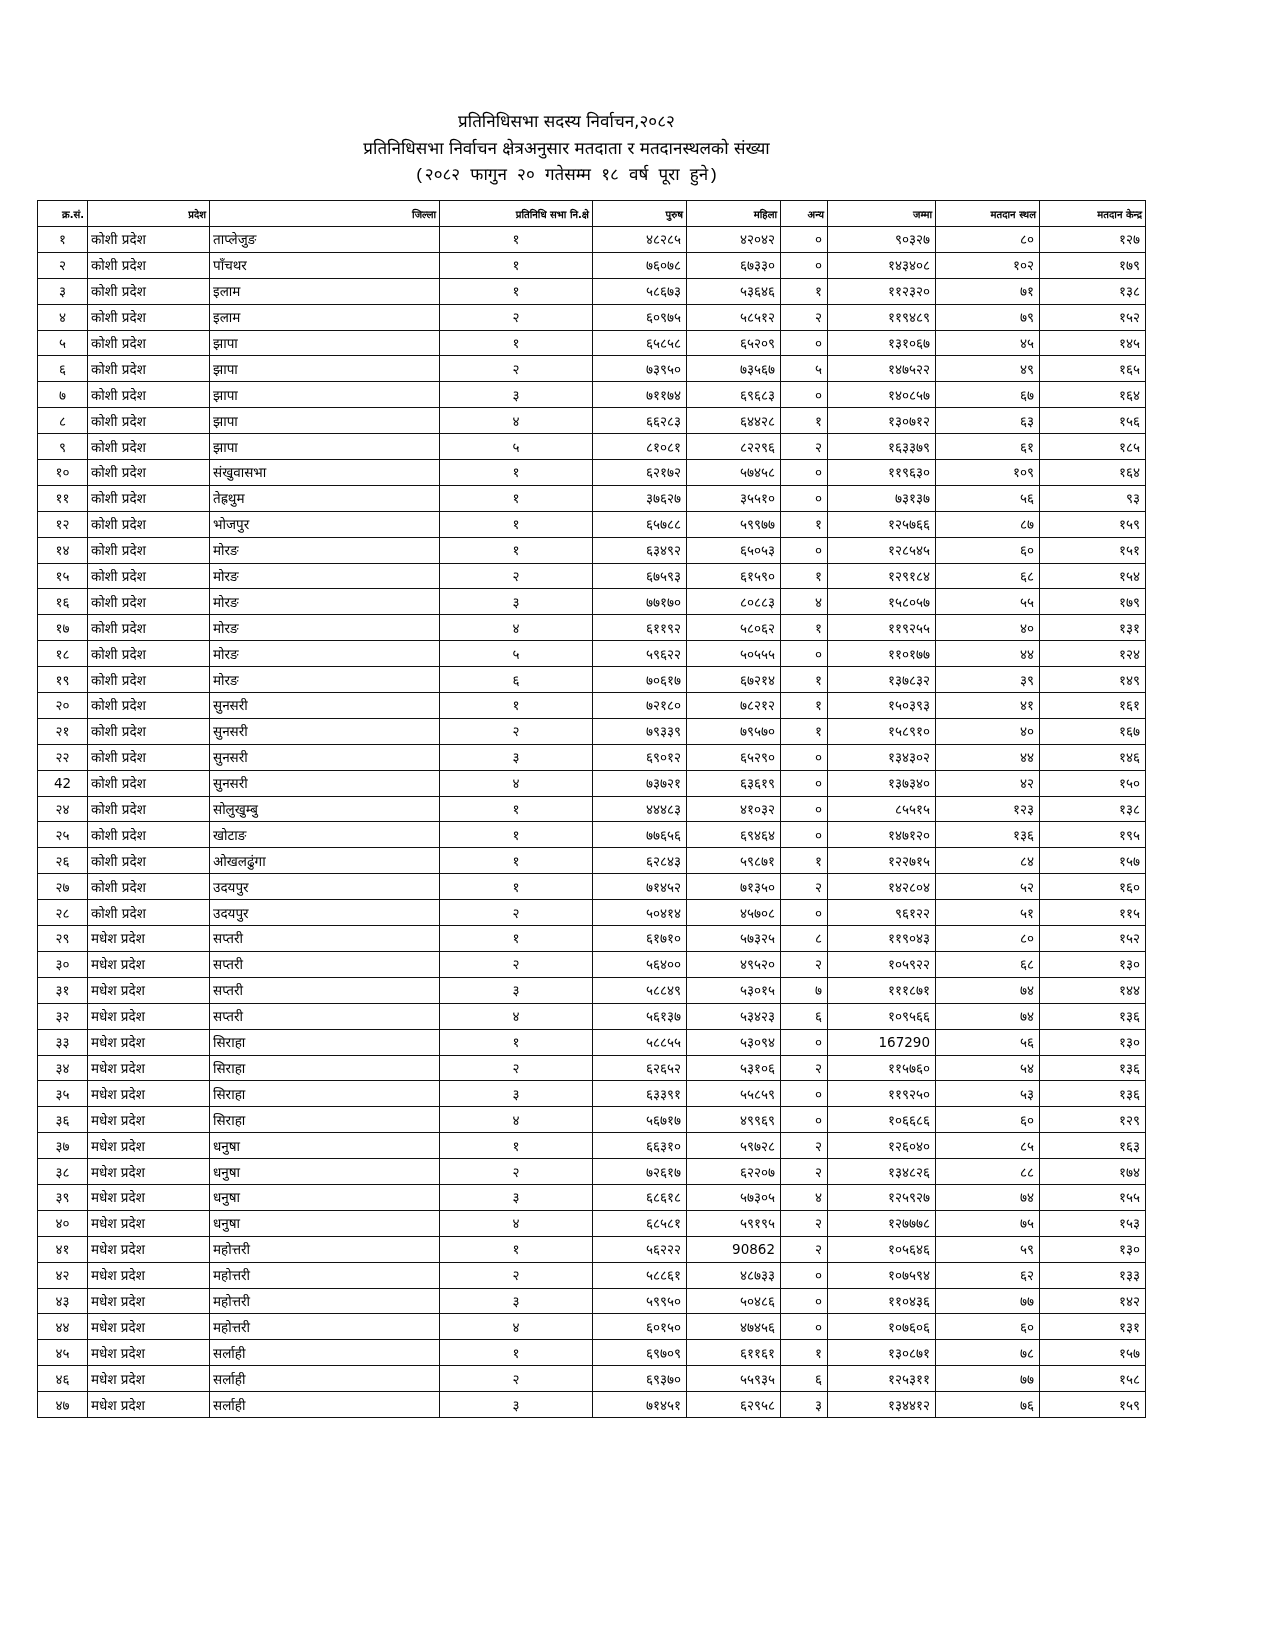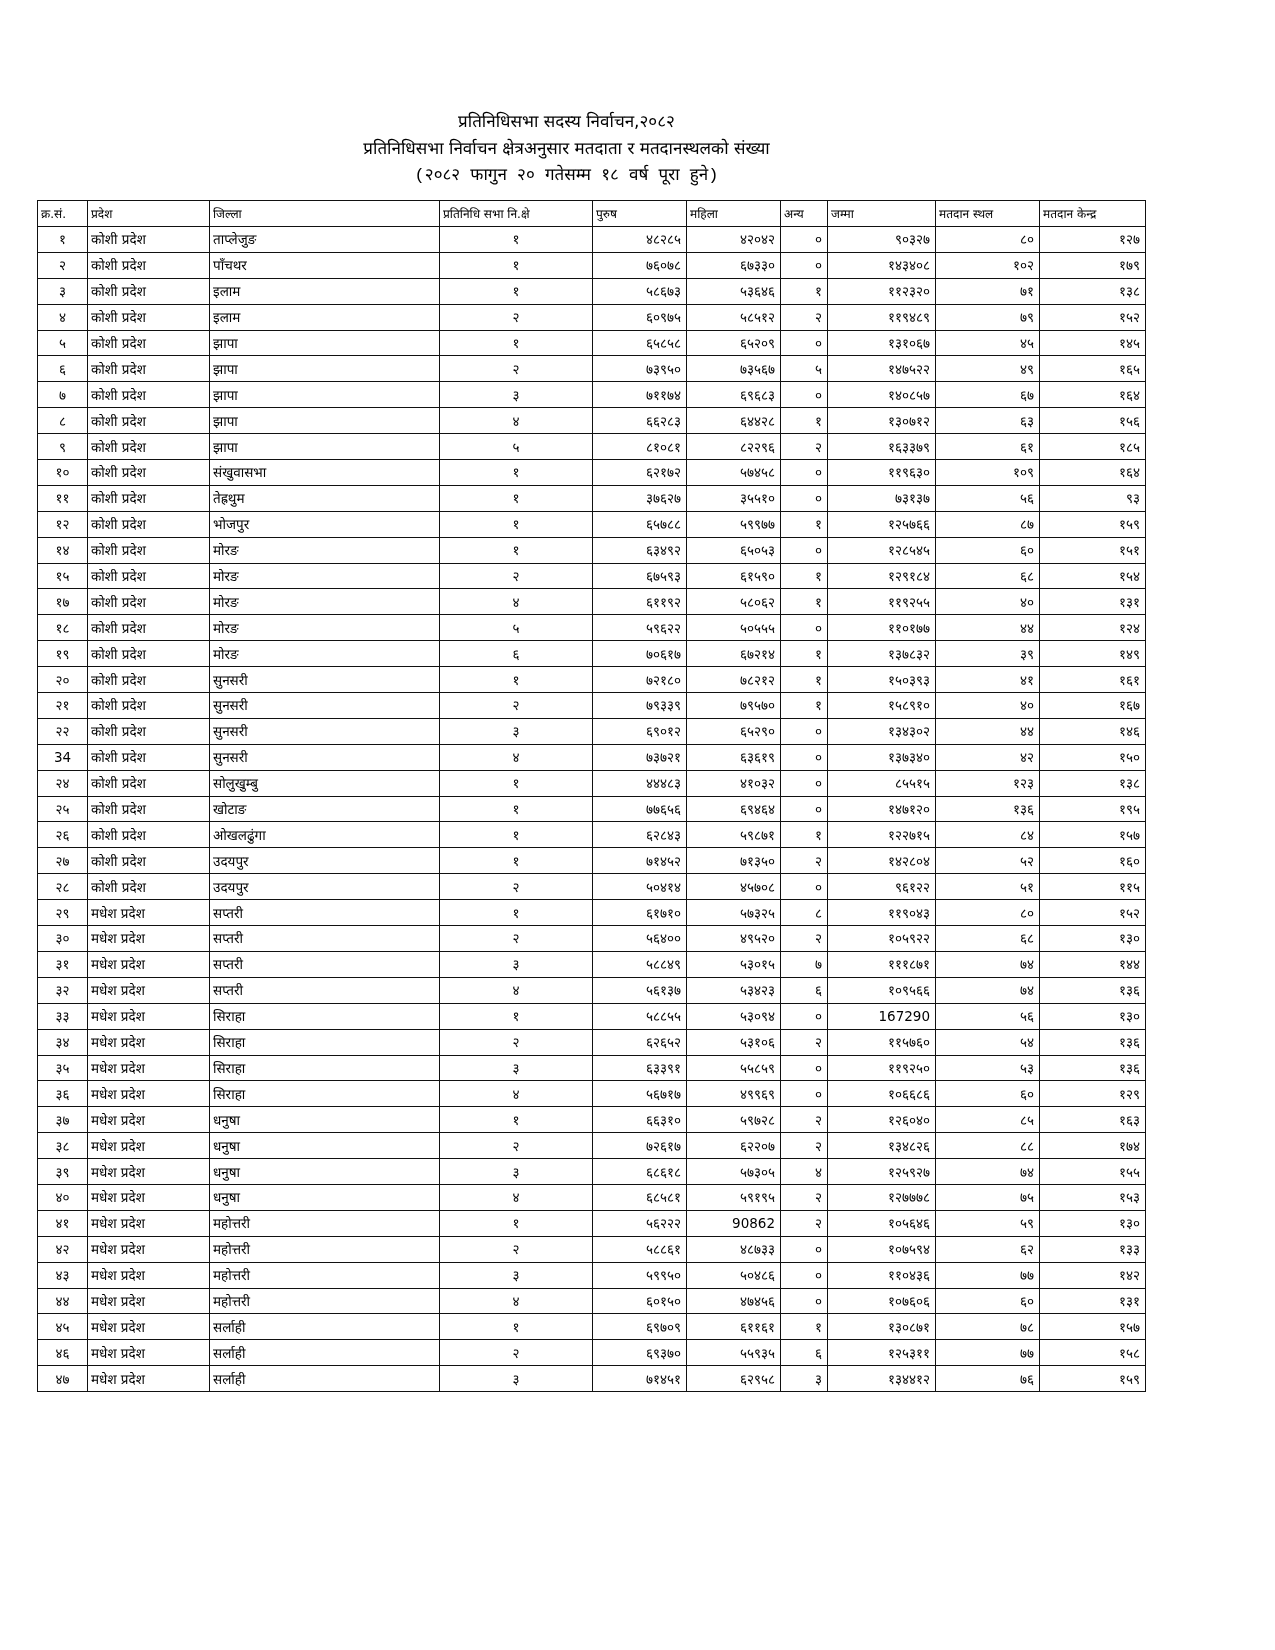--- a/index.html
+++ b/index.html
@@ -11,21 +11,21 @@
   .titles div { font-size: 17px; line-height: 27px; font-weight: normal; }
   .titles .t1 { margin-left: 60px; }
   .titles .t2 { margin-left: 60px; }
   .titles .t3 { margin-left: 60px; font-family: Liberation Mono, monospace; }
   table {
     position: absolute; left: 37px; top: 200px;
     border-collapse: collapse; table-layout: fixed; width: 1108px;
     font-size: 13.5px;
   }
   th, td { border: 1.5px solid #111; height: 24.9px; padding: 0 3px; white-space: nowrap; overflow: hidden; }
-  th { font-weight: normal; text-align: left; height: 25px; font-size: 12px; }
+  th { font-weight: bold; text-align: right; height: 25px; font-size: 10px; }
   td.c { text-align: center; }
   td.l { text-align: left; }
   td.r { text-align: right; padding-right: 5px; }
   col.c0 { width: 50px; } col.c1 { width: 122px; } col.c2 { width: 230px; }
   col.c3 { width: 153px; } col.c4 { width: 94px; } col.c5 { width: 94px; }
   col.c6 { width: 47px; } col.c7 { width: 108px; } col.c8 { width: 104px; }
   col.c9 { width: 106px; }
 </style>
 </head>
 <body>
@@ -226,20 +226,32 @@
         <td class="l">मोरङ</td>
         <td class="c">२</td>
         <td class="r">६७५९३</td>
         <td class="r">६१५९०</td>
         <td class="r">१</td>
         <td class="r">१२९१८४</td>
         <td class="r">६८</td>
         <td class="r">१५४</td>
       </tr>
       <tr>
+        <td class="c">१६</td>
+        <td class="l">कोशी प्रदेश</td>
+        <td class="l">मोरङ</td>
+        <td class="c">३</td>
+        <td class="r">७७१७०</td>
+        <td class="r">८०८८३</td>
+        <td class="r">४</td>
+        <td class="r">१५८०५७</td>
+        <td class="r">५५</td>
+        <td class="r">१७९</td>
+      </tr>
+      <tr>
         <td class="c">१७</td>
         <td class="l">कोशी प्रदेश</td>
         <td class="l">मोरङ</td>
         <td class="c">४</td>
         <td class="r">६११९२</td>
         <td class="r">५८०६२</td>
         <td class="r">१</td>
         <td class="r">११९२५५</td>
         <td class="r">४०</td>
         <td class="r">१३१</td>
@@ -298,21 +310,21 @@
         <td class="l">सुनसरी</td>
         <td class="c">३</td>
         <td class="r">६९०१२</td>
         <td class="r">६५२९०</td>
         <td class="r">०</td>
         <td class="r">१३४३०२</td>
         <td class="r">४४</td>
         <td class="r">१४६</td>
       </tr>
       <tr>
-        <td class="c">34</td>
+        <td class="c">42</td>
         <td class="l">कोशी प्रदेश</td>
         <td class="l">सुनसरी</td>
         <td class="c">४</td>
         <td class="r">७३७२१</td>
         <td class="r">६३६१९</td>
         <td class="r">०</td>
         <td class="r">१३७३४०</td>
         <td class="r">४२</td>
         <td class="r">१५०</td>
       </tr>

